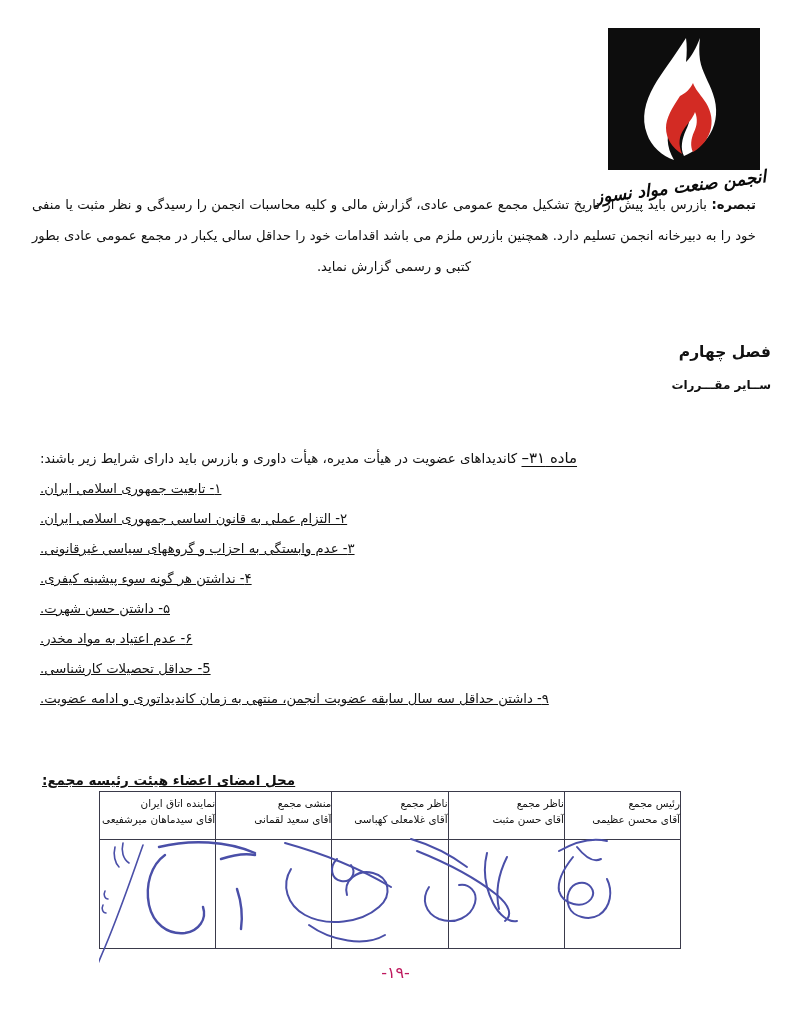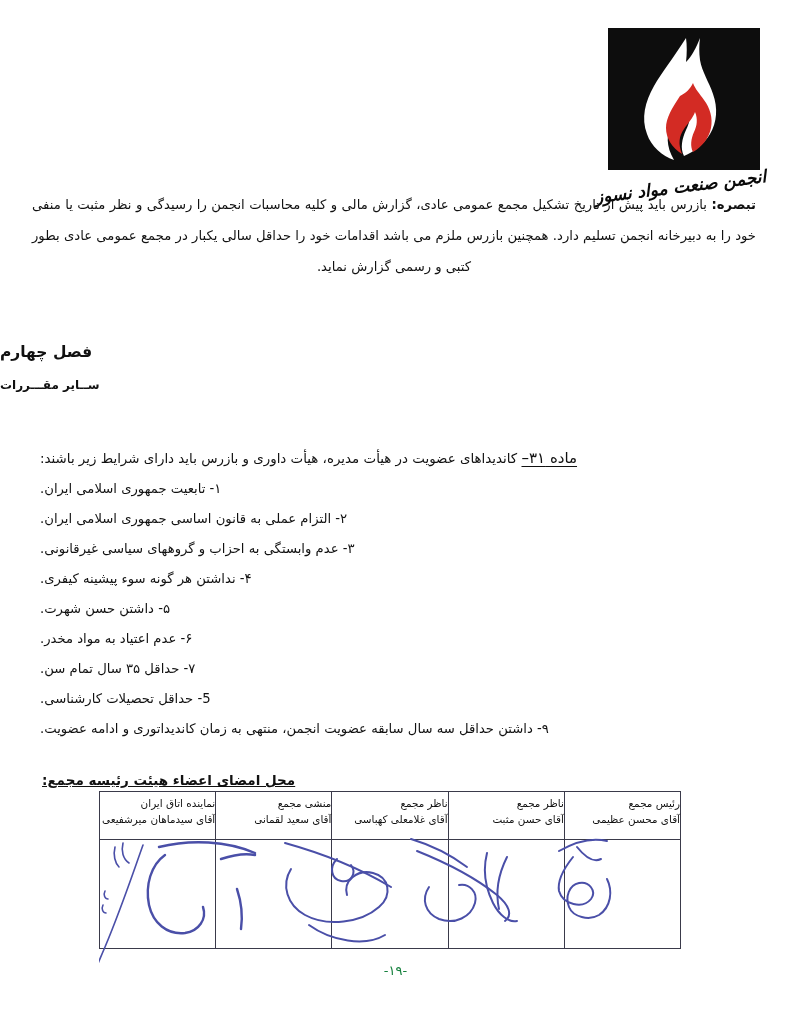--- a/index.html
+++ b/index.html
@@ -76,21 +76,21 @@
     text-align-last: center;
   }
   .para b { font-weight: 700; }
 
   
   .chapter-block {
     position: absolute;
     top: 336px;
     right: 0;
     left: 0;
-    text-align: left;
+    text-align: right;
   }
   .chapter-title {
     font-size: 15.5px;
     font-weight: 700;
     line-height: 33px;
     margin-right: 20px;
   }
   .chapter-sub {
     font-size: 12px;
     font-weight: 700;
@@ -122,20 +122,21 @@
   .clause-list {
     list-style: none;
     margin: 0;
     padding: 0;
   }
   .clause {
     font-size: 13.2px;
     line-height: 30px;
     text-align: left;
     white-space: nowrap;
+    text-decoration: underline;
   }
 
   
   .sig-title {
     position: absolute;
     top: 772px;
     left: 42px;
     font-size: 13.5px;
     font-weight: 700;
     letter-spacing: -0.2px;
@@ -182,23 +183,23 @@
     pointer-events: none;
   }
 
   
   .page-num {
     position: absolute;
     top: 963px;
     right: 0;
     left: 0;
     text-align: center;
-    font-size: 13px;
+    font-size: 16px;
     letter-spacing: 1px;
-    color: #15803d;
+    color: #be185d;
   }
 </style>
 </head>
 <body>
 
 <div class="page">
 
   <div class="logo-wrap">
     <div class="logo-square"></div>
     <svg class="logo-flame" viewBox="0 0 140 132">
@@ -230,21 +231,20 @@
     <div class="article-head">
       <span class="art-num">ماده ۳۱–</span><span> کاندیداهای عضویت در هیأت مدیره، هیأت داوری و بازرس باید دارای شرایط زیر باشند:</span>
     </div>
     <ul class="clause-list">
       <li class="clause">۱- تابعیت جمهوری اسلامی ایران.</li>
       <li class="clause">۲- التزام عملی به قانون اساسی جمهوری اسلامی ایران.</li>
       <li class="clause">۳- عدم وابستگی به احزاب و گروههای سیاسی غیرقانونی.</li>
       <li class="clause">۴- نداشتن هر گونه سوء پیشینه کیفری.</li>
       <li class="clause">۵- داشتن حسن شهرت.</li>
       <li class="clause">۶- عدم اعتیاد به مواد مخدر.</li>
-      <li class="clause">۷- حداقل ۳۵ سال تمام سن.</li>
       <li class="clause">5- حداقل تحصیلات کارشناسی.</li>
       <li class="clause">۹- داشتن حداقل سه سال سابقه عضویت انجمن، منتهی به زمان کاندیداتوری و ادامه عضویت.</li>
     </ul>
   </div>
 
   <div class="sig-title">محل امضای اعضاء هیئت رئیسه مجمع:</div>
 
   <table class="sig-table">
     <tbody>
         <tr>

